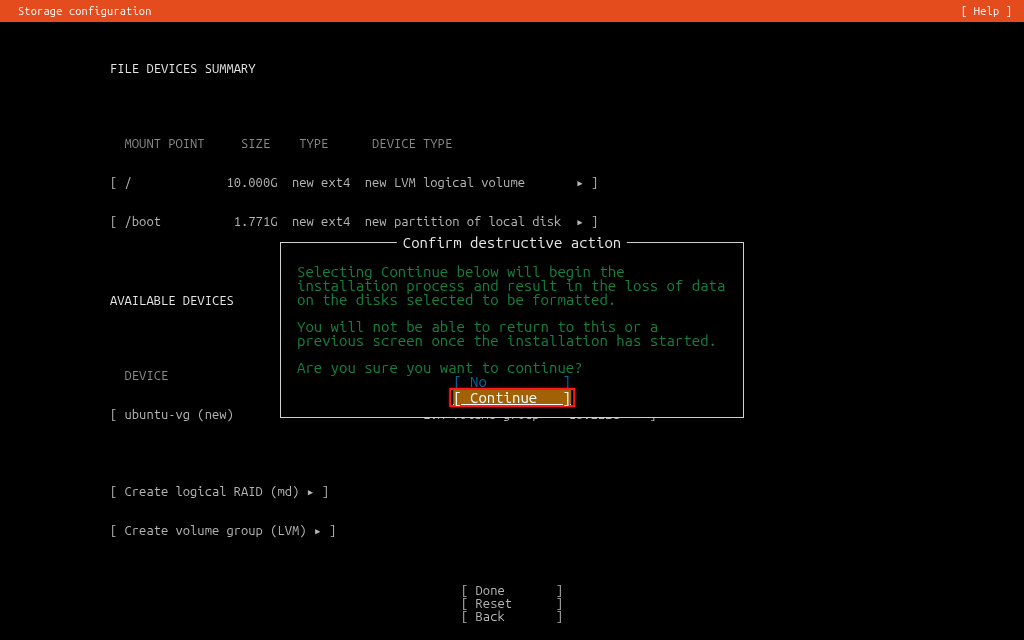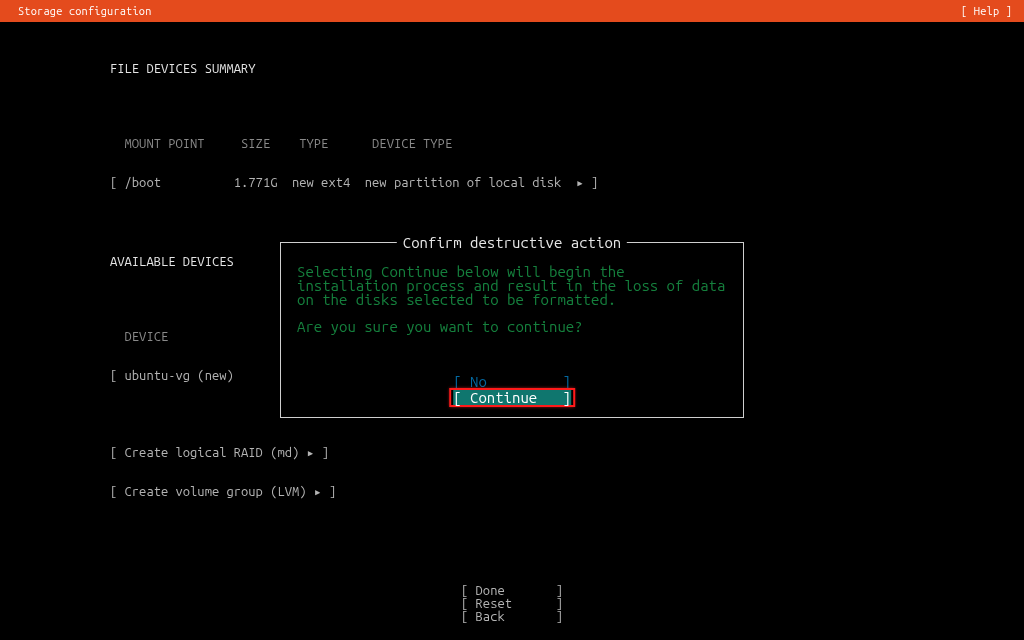--- a/index.html
+++ b/index.html
@@ -82,43 +82,45 @@
     white-space: pre;
     line-height: 13px;
   }
   .btn-continue-wrap {
     border: 2px solid #ff1a1a;
     padding: 0 2px;
     display: inline-block;
     box-shadow: 0 0 3px rgba(255,40,40,0.6);
   }
   .btn-continue {
-    background: #0f766e;
+    background: #a16207;
     color: #ffffff;
     white-space: pre;
     line-height: 15px;
     display: inline-block;
     padding: 0 0;
+    text-decoration: underline;
   }
 </style>
 </head>
 <body>
 
 <div class="titlebar">
   <span>Storage configuration</span>
   <span class="spacer"></span>
   <span>[ Help ]</span>
 </div>
 
 <div class="content">
 
   <div class="block">
     <div class="section-title">FILE DEVICES SUMMARY</div>
     <div style="height:6px"></div>
     <div class="row dim">  MOUNT POINT     SIZE    TYPE      DEVICE TYPE</div>
+    <div class="row">[ /             10.000G  new ext4  new LVM logical volume       ▸ ]</div>
     <div class="row">[ /boot          1.771G  new ext4  new partition of local disk  ▸ ]</div>
   </div>
 
   <div class="block">
     <div class="section-title">AVAILABLE DEVICES</div>
     <div style="height:6px"></div>
     <div class="row dim">  DEVICE                                   TYPE                  SIZE</div>
     <div class="row">[ ubuntu-vg (new)                          LVM volume group    18.222G  ▸ ]</div>
     <div style="height:12px"></div>
     <div class="row">[ Create logical RAID (md) ▸ ]</div>
@@ -143,20 +145,21 @@
 <div class="footer">
   <div class="footer-line">[ Done       ]</div>
   <div class="footer-line">[ Reset      ]</div>
   <div class="footer-line">[ Back       ]</div>
 </div>
 
 <div class="dialog">
   <span class="dialog-title">Confirm destructive action</span>
   <div class="dialog-body">
     <p>Selecting Continue below will begin the installation process and result in the loss of data on the disks selected to be formatted.</p>
+    <p>You will not be able to return to this or a previous screen once the installation has started.</p>
     <p>Are you sure you want to continue?</p>
   </div>
   <div class="dialog-buttons">
     <div class="btn-no">[ No         ]</div>
     <div class="btn-continue-wrap">
       <span class="btn-continue">[ Continue   ]</span>
     </div>
   </div>
 </div>
 

